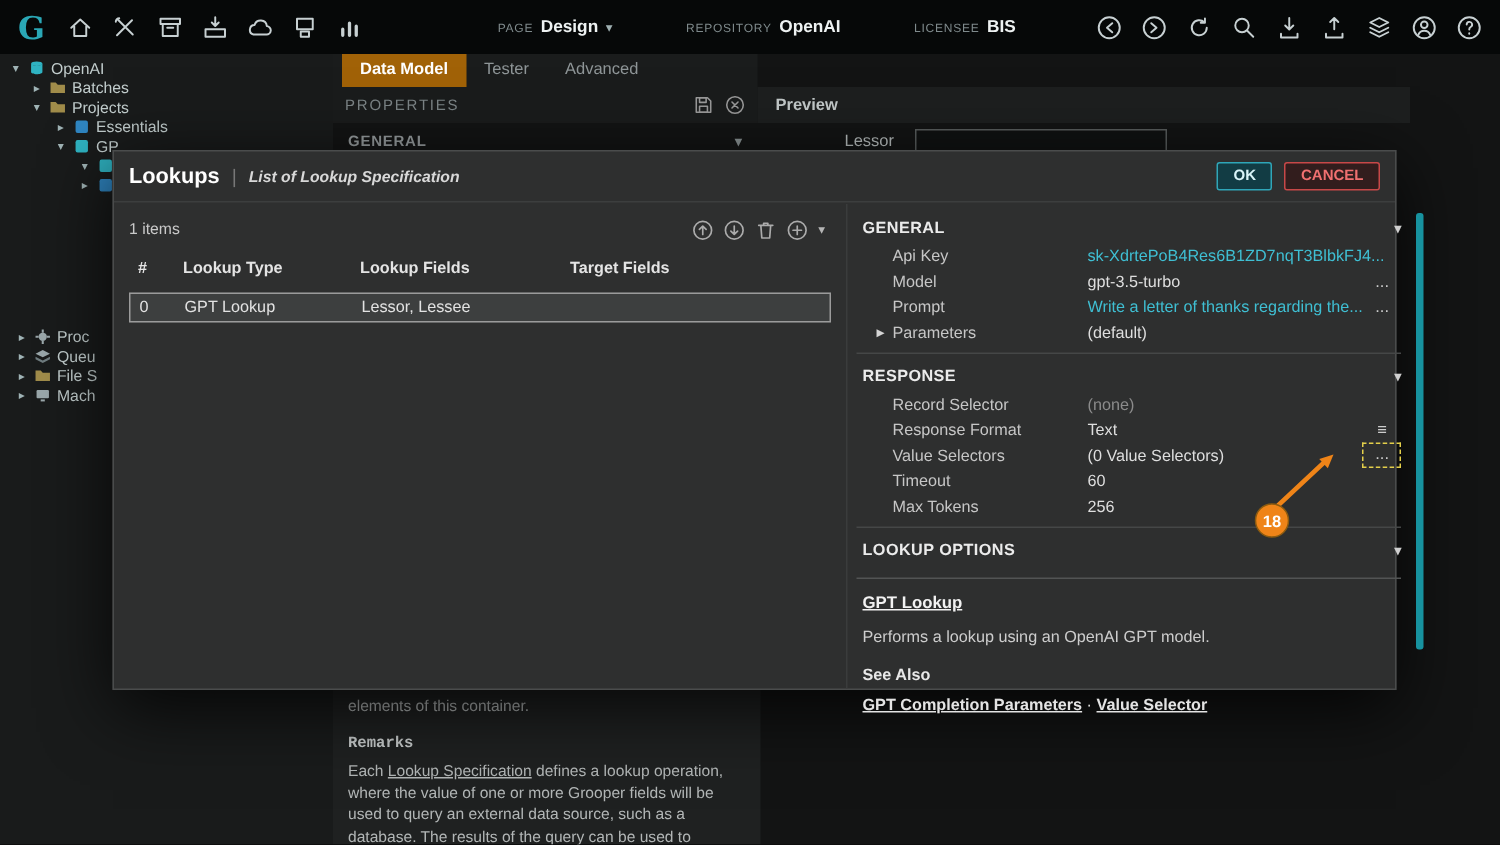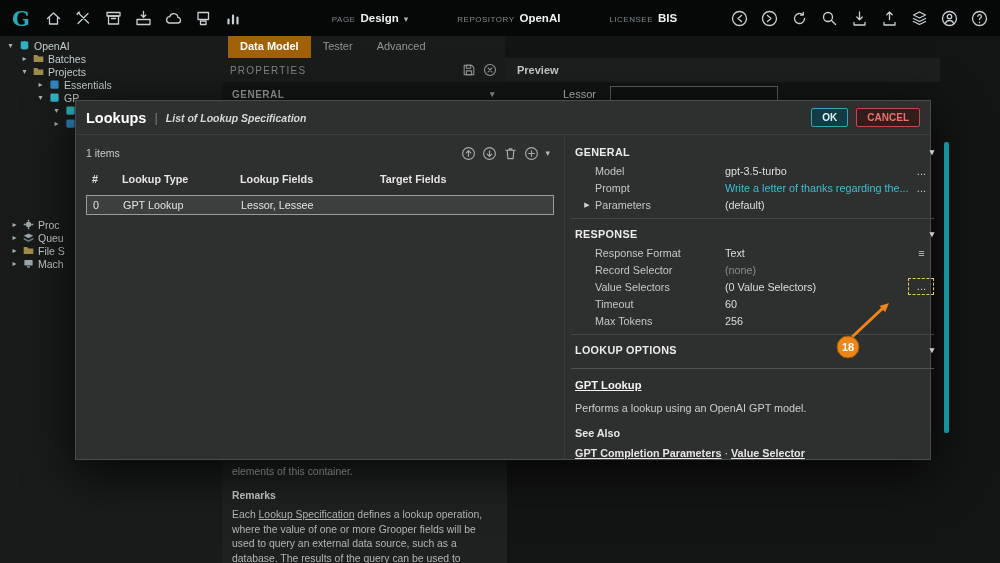--- a/index.html
+++ b/index.html
@@ -35,21 +35,21 @@
 .pbar .pic{margin-left:auto;display:flex;gap:7px;align-items:center;}
 .pi{width:14px;height:14px;display:block;cursor:pointer;}
 svg.pi *{stroke:#9a9a9a;stroke-width:1.2;fill:none;stroke-linecap:round;stroke-linejoin:round;}
 .gbar{position:absolute;top:50px;left:0;width:283px;height:16px;display:flex;align-items:center;padding:0 10px;color:#969c9e;font-weight:bold;font-size:10px;letter-spacing:.5px;}
 .gbar .chev{margin-left:auto;font-size:9px;color:#8b9395;}
 .preview-head{position:absolute;top:22px;left:283px;right:60px;height:24px;background:#1d1f1f;display:flex;align-items:center;padding:0 12px;color:#c3c9c9;font-weight:bold;font-size:11px;}
 .preview-row{position:absolute;top:48px;left:283px;right:60px;height:20px;display:flex;align-items:center;}
 .preview-label{margin-left:58px;color:#b9bfbf;font-size:11px;}
 .preview-input{margin-left:14px;width:168px;height:17px;background:#101212;border:1px solid #585d5d;color:#ddd;font-size:11px;padding:0 4px;}
 .help{position:absolute;left:0;top:419px;width:285px;bottom:0;background:#1f2121;padding:10px 10px 0 10px;color:#b2b6b6;font-size:10.4px;line-height:1.4;}
-.help .rt{font-weight:bold;color:#c9cdcd;margin:9px 0 5px 0;}
+.help .rt{font-weight:bold;color:#c9cdcd;margin:9px 0 5px 0;font-family:Liberation Mono, monospace;}
 .help .lk{text-decoration:underline;}
 
 
 .modal{position:absolute;left:75px;top:100px;width:856px;height:360px;background:#2e2f2f;border:1px solid #4a4c4c;box-shadow:0 12px 45px rgba(0,0,0,.8);z-index:10;}
 .mhead{height:34px;display:flex;align-items:center;gap:8px;padding:0 10px;border-bottom:1px solid #3c3e3e;}
 .mtitle{font-size:14.5px;font-weight:bold;color:#fff;}
 .msep{color:#777;font-size:13px;}
 .msub{font-style:italic;font-size:10.5px;color:#d8d8d8;font-weight:bold;}
 .mbtns{margin-left:auto;display:flex;gap:8px;}
 .btn{height:19px;padding:0 10px;font-size:10px;font-weight:bold;border-radius:2px;cursor:pointer;display:flex;align-items:center;}
@@ -352,20 +352,24 @@
           <span></span>
         </div>
       </div>
 
       <div class="mprops">
         <div class="sect">
           <span>GENERAL</span>
           <span class="chev">▾</span>
         </div>
         <div class="prow">
+          <span class="plabel">Api Key</span>
+          <span class="pvalue teal">sk-XdrtePoB4Res6B1ZD7nqT3BlbkFJ4...</span>
+        </div>
+        <div class="prow">
           <span class="plabel">Model</span>
           <span class="pvalue">gpt-3.5-turbo</span>
           <span class="pact">...</span>
         </div>
         <div class="prow">
           <span class="plabel">Prompt</span>
           <span class="pvalue teal">Write a letter of thanks regarding the...</span>
           <span class="pact">...</span>
         </div>
         <div class="prow">
@@ -373,27 +377,27 @@
           <span class="plabel">Parameters</span>
           <span class="pvalue">(default)</span>
         </div>
         <div class="pdiv"></div>
 
         <div class="sect">
           <span>RESPONSE</span>
           <span class="chev">▾</span>
         </div>
         <div class="prow">
+          <span class="plabel">Record Selector</span>
+          <span class="pvalue muted">(none)</span>
+        </div>
+        <div class="prow">
           <span class="plabel">Response Format</span>
           <span class="pvalue">Text</span>
           <span class="pact">≡</span>
-        </div>
-        <div class="prow">
-          <span class="plabel">Record Selector</span>
-          <span class="pvalue muted">(none)</span>
         </div>
         <div class="prow">
           <span class="plabel">Value Selectors</span>
           <span class="pvalue">(0 Value Selectors)</span>
           <span class="pact hl">...</span>
         </div>
         <div class="prow">
           <span class="plabel">Timeout</span>
           <span class="pvalue">60</span>
         </div>

